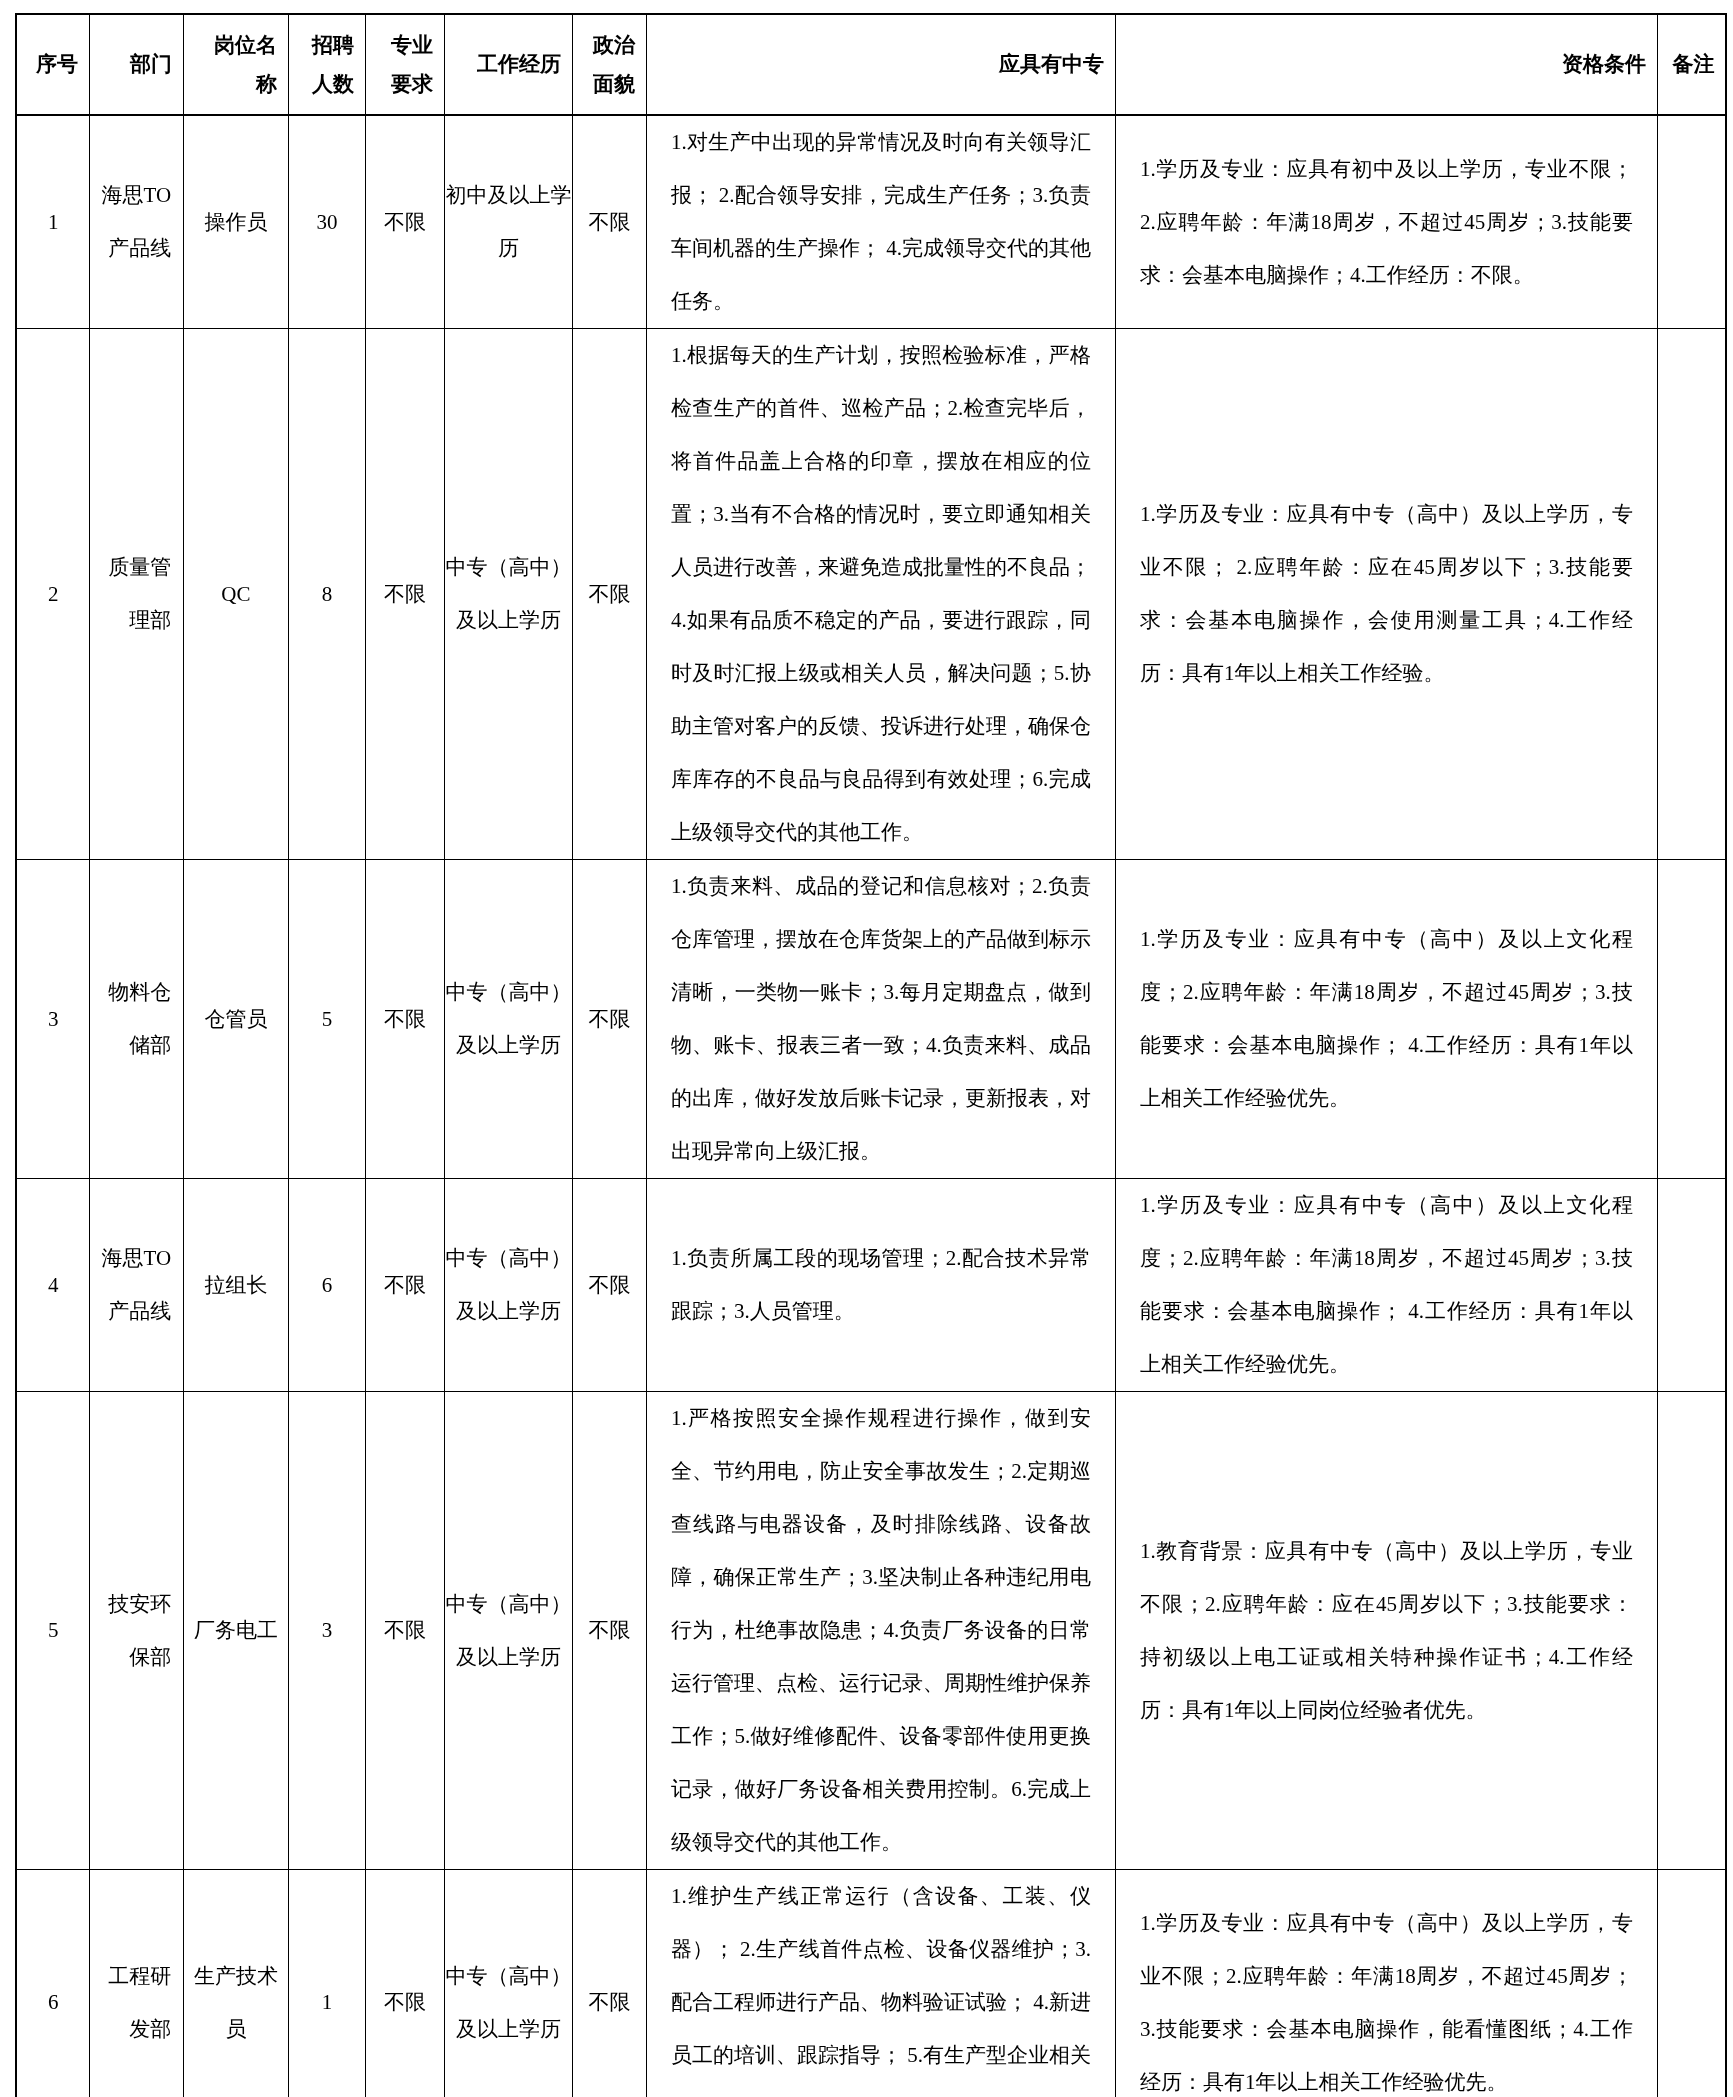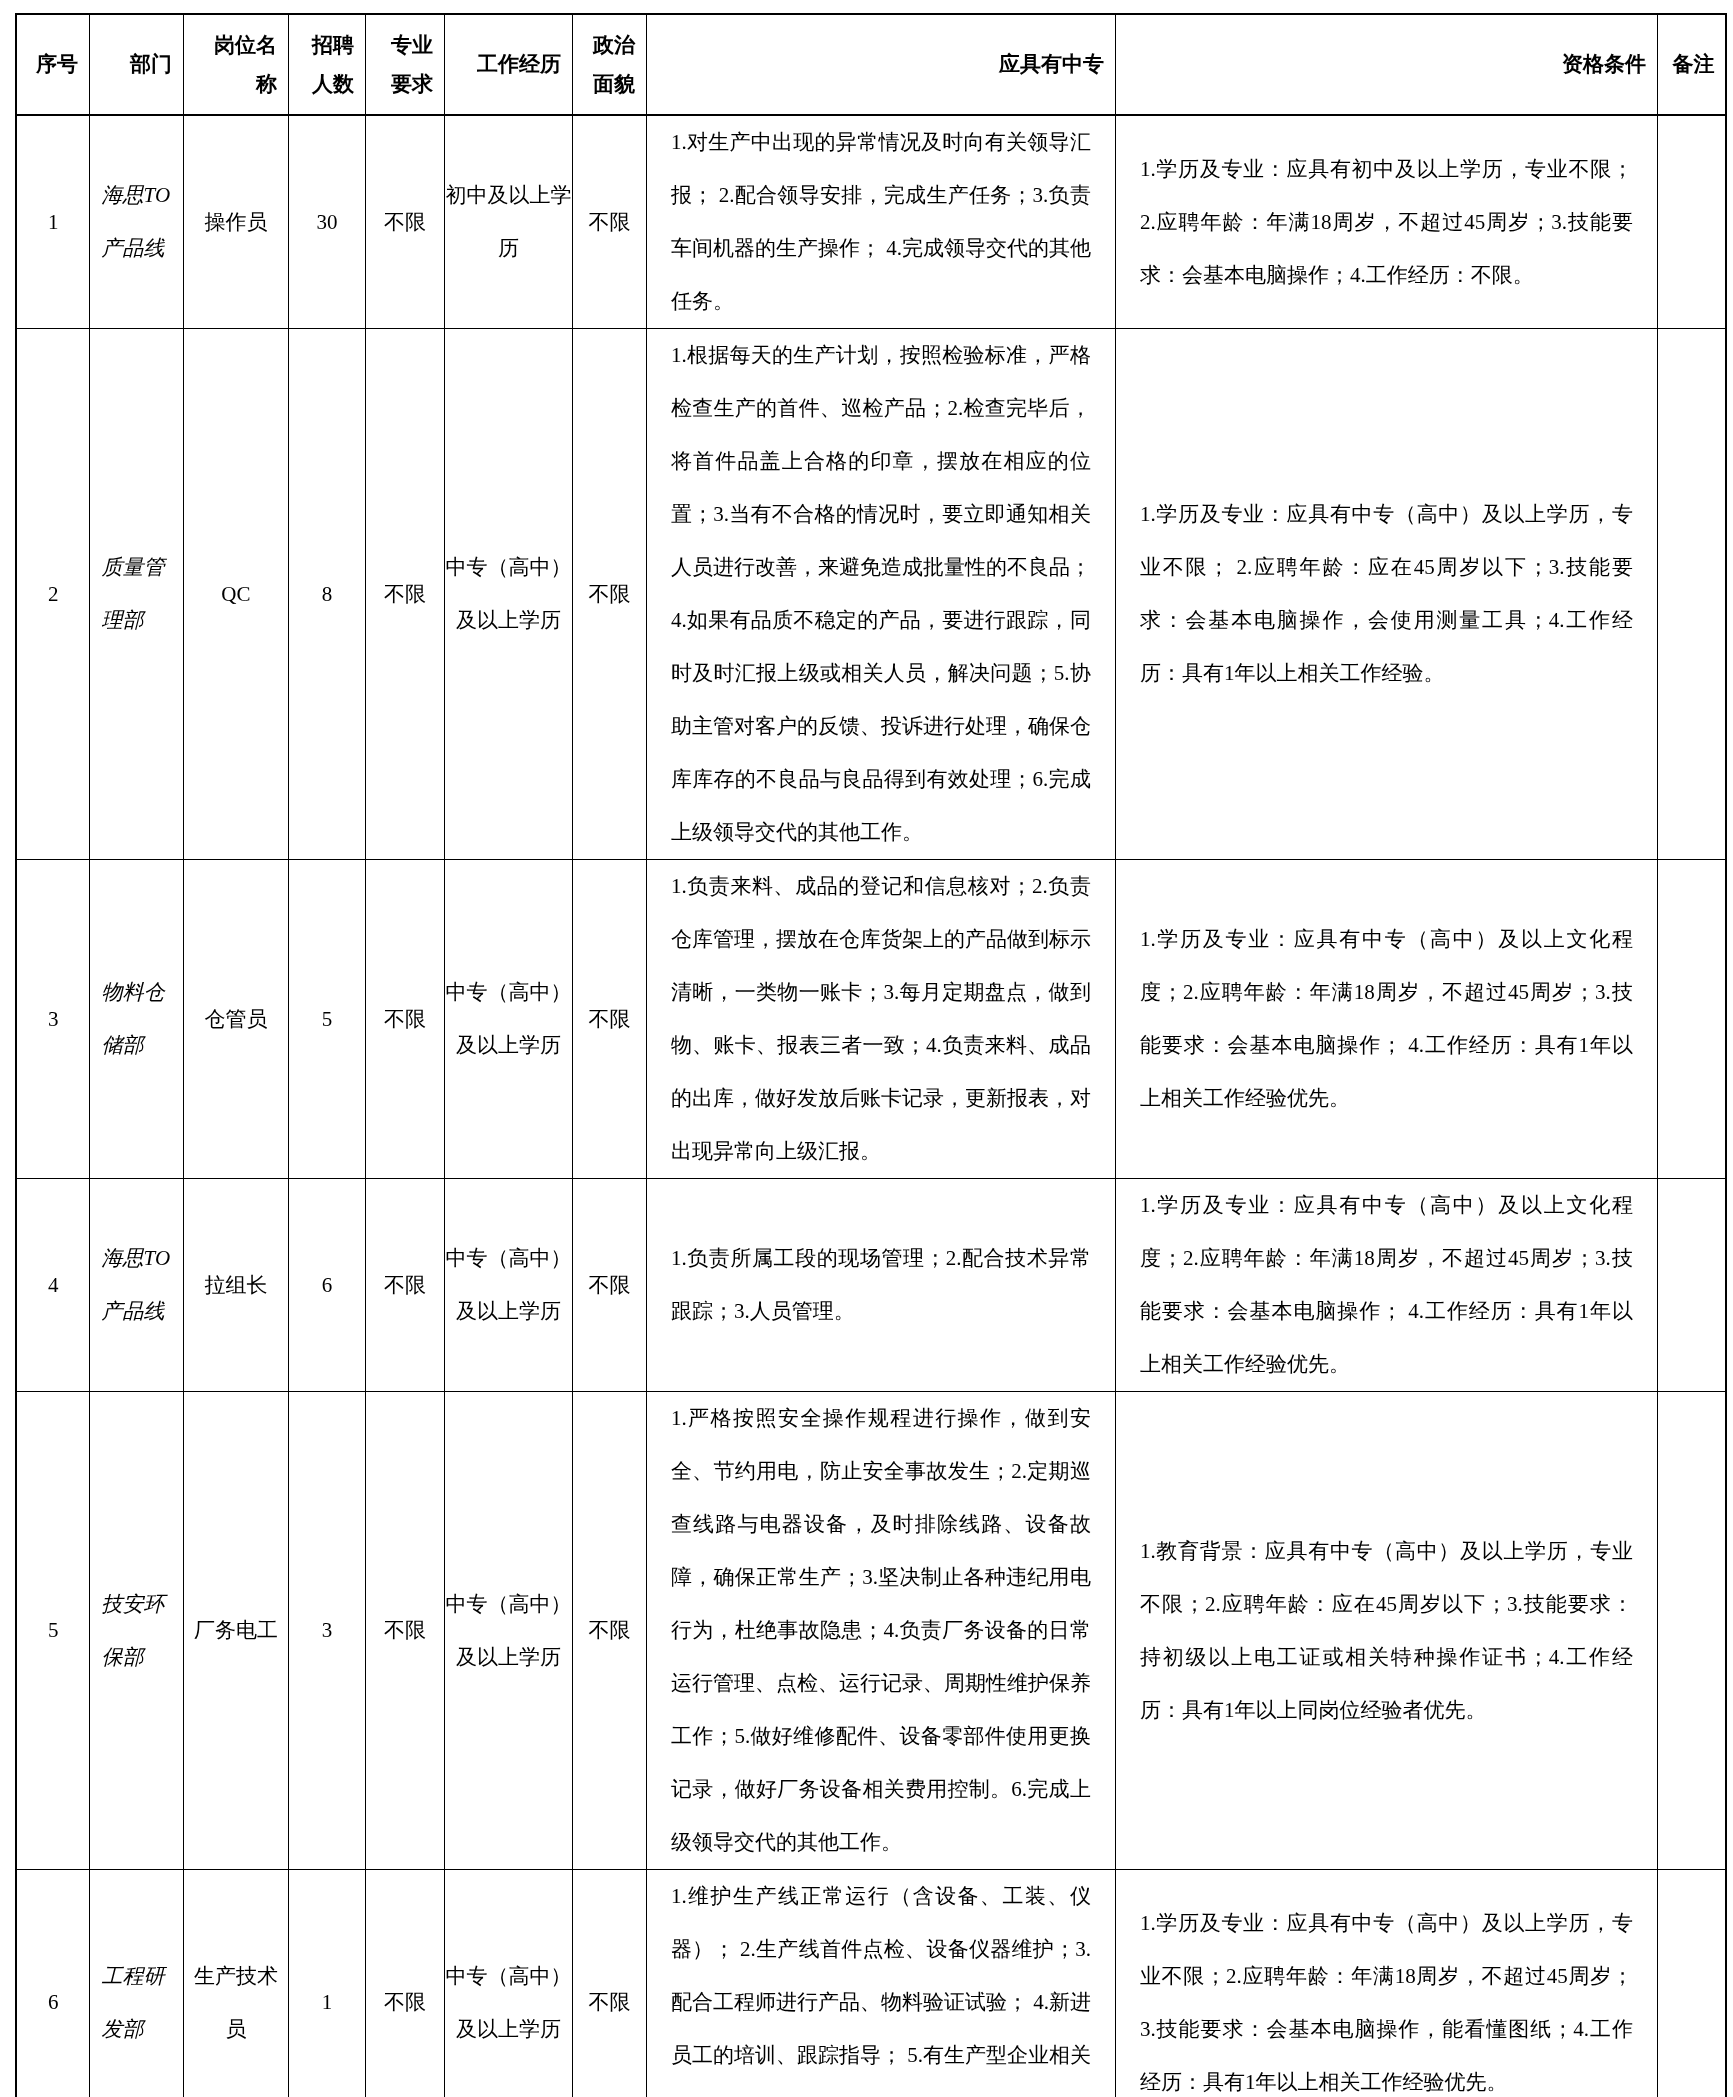--- a/index.html
+++ b/index.html
@@ -40,21 +40,21 @@
     padding: 0 11px;
   }
   thead tr { height: 101px; }
   th.hdr-n2 { padding: 0 14.6px; }   
   th.hdr-n3 { padding: 0 17.5px; }   
 
   td.c-seq, td.c-count, td.c-major, td.c-political {
     text-align: center;
     padding: 0 2.9px;
   }
-  td.c-dept  { text-align: left; padding: 0 11.7px; font-style: italic; }
+  td.c-dept  { text-align: right; padding: 0 11.7px; }
   td.c-title { text-align: center; padding: 0 6px; }
   td.c-edu   { text-align: center; padding: 0 0; }
   td.c-desc, td.c-qual {
     text-align: justify;
     padding: 0 24px;
   }
   td.c-remark { padding: 0 2.9px; }
 
   tr.r0 { height: 208px; }
   tr.r1 { height: 524px; }

